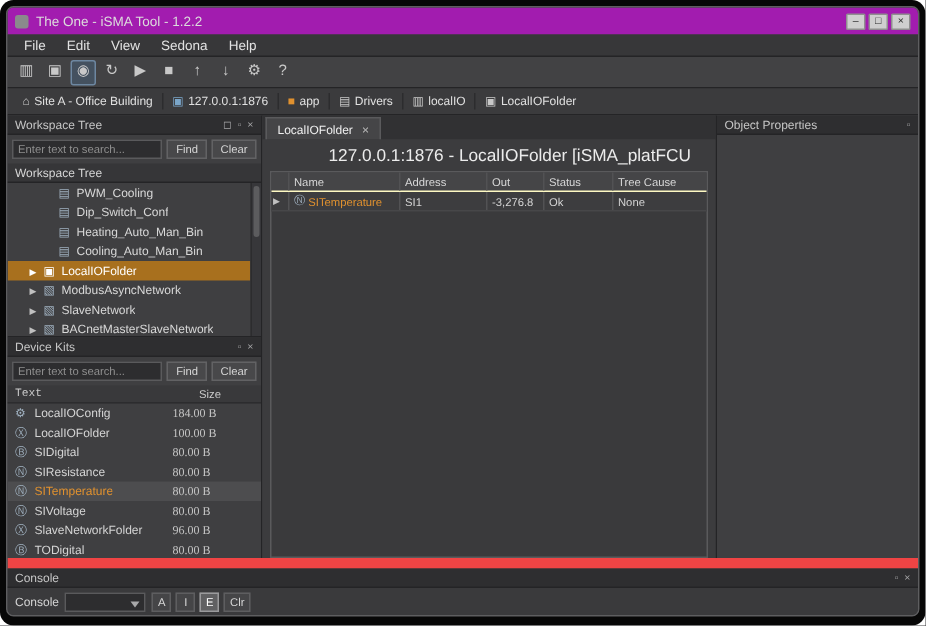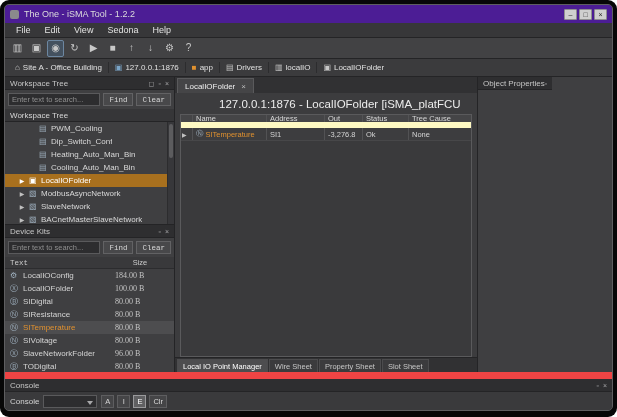--- a/index.html
+++ b/index.html
@@ -2,21 +2,21 @@
 <html><head>
 <meta charset="utf-8">
 <style>
   * { box-sizing: border-box; margin: 0; padding: 0; }
   html,body { width:617px; height:417px; }
   body { background:#ffffff; font-family:"Liberation Sans", sans-serif; position:relative; overflow:hidden; }
   .frame { position:absolute; inset:0; background:#070707; border-radius:9px; }
   .window { position:absolute; left:4px; top:4px; right:4px; bottom:6px; background:#3d3d3f; border:1px solid #5e5e60; border-radius:5px; overflow:hidden; display:flex; flex-direction:column; }
 
   
-  .titlebar { height:18px; background:#4c1d95; display:flex; align-items:center; padding:0 5px; gap:5px; flex:none; }
+  .titlebar { height:18px; background:#a21caf; display:flex; align-items:center; padding:0 5px; gap:5px; flex:none; }
   .app-logo { width:9px; height:9px; background:#8a8a8c; border-radius:2px; flex:none; }
   .title { color:#dcdcdc; font-size:9px; white-space:nowrap; }
   .win-controls { margin-left:auto; display:flex; gap:2px; }
   .winbtn { width:13px; height:11px; background:#cfcfcf; border:1px solid #8f8f8f; border-radius:1px; color:#2a2a2a; font-size:7px; line-height:9px; text-align:center; }
 
   
   .menubar { height:15px; background:#373739; border-bottom:1px solid #242426; display:flex; align-items:center; padding-left:4px; flex:none; }
   .menu-item { color:#e2e2e2; font-size:9px; padding:1px 7px; }
 
   
@@ -36,21 +36,21 @@
   .left-col { width:170px; flex:none; display:flex; flex-direction:column; border-right:1px solid #242426; background:#3f3f41; }
   .panel { display:flex; flex-direction:column; min-height:0; }
   .wt-panel { flex:1; }
   .dk-panel { height:148px; flex:none; border-top:1px solid #242426; }
   .panel-header { height:13px; flex:none; background:#2e2e30; border-bottom:1px solid #242426; color:#c6c6c6; font-size:8px; display:flex; align-items:center; padding:0 5px; }
   .ph-icons { margin-left:auto; display:flex; gap:4px; }
   .ph-icon { color:#a4a4a6; font-size:7px; line-height:1; }
   .search-row { height:19px; flex:none; display:flex; align-items:center; gap:3px; padding:0 3px; background:#3f3f41; }
   .search-input { flex:1; min-width:0; height:13px; background:#2d2d2f; border:1px solid #5a5a5c; color:#c8c8c8; font-size:7.5px; padding:0 3px; font-family:"Liberation Sans", sans-serif; }
   .search-input::placeholder { color:#8f8f8f; }
-  .small-btn { height:13px; flex:none; background:#48484a; border:1px solid #626264; color:#d8d8d8; font-size:7.5px; padding:0 5px; font-family:Liberation Mono, monospace; }
+  .small-btn { height:13px; flex:none; background:#48484a; border:1px solid #626264; color:#d8d8d8; font-size:7.5px; padding:0 5px; font-family:Liberation Sans, sans-serif; }
   .subheader { height:13px; flex:none; background:#363638; border-bottom:1px solid #242426; color:#d6d6d6; font-size:8px; display:flex; align-items:center; padding:0 5px; }
 
   .tree-wrap { flex:1; position:relative; overflow:hidden; background:#3f3f41; }
   .tree { position:absolute; inset:0 7px 0 0; overflow:hidden; }
   .tree-item { height:13px; display:flex; align-items:center; gap:3px; font-size:8px; color:#d8d8d8; white-space:nowrap; overflow:hidden; }
   .tree-item .indent { flex:none; height:1px; }
   .arrow { width:8px; flex:none; text-align:center; font-size:6px; color:#c0c0c0; }
   .node-icon { width:9px; flex:none; font-size:8px; color:#9fb0bf; line-height:1; }
   .tree-label { overflow:hidden; text-overflow:clip; }
   .tree-item.selected { background:#a8701e; color:#ffffff; }
@@ -70,21 +70,21 @@
   .kit-row.selected .kit-name { color:#e0912f; }
 
   
   .center-col { flex:1; min-width:0; display:flex; flex-direction:column; border-right:1px solid #242426; background:#3c3c3e; }
   .doc-tabbar { height:16px; flex:none; background:#313133; display:flex; align-items:flex-end; padding-left:2px; }
   .doc-tab { height:15px; display:flex; align-items:center; gap:6px; padding:0 7px; background:#454547; border:1px solid #5a5a5c; border-bottom:none; color:#efefef; font-size:8px; }
   .doc-close { color:#bcbcbc; font-size:8px; }
   .doc-body { flex:1; min-height:0; display:flex; flex-direction:column; background:#3c3c3e; }
   .doc-title { height:21px; flex:none; display:flex; align-items:center; padding-left:44px; color:#ececec; font-size:11.5px; white-space:nowrap; overflow:hidden; }
   .grid { flex:1; min-height:0; margin:0 5px; border:1px solid #5a5a5c; display:flex; flex-direction:column; background:#3a3a3c; }
-  .grid-header { height:13px; flex:none; display:flex; background:#454547; border-bottom:6px solid #fef9c3; color:#d8d8d8; font-size:7.5px; }
+  .grid-header { height:13px; flex:none; display:flex; background:#454547; border-bottom:1px solid #fef9c3; color:#d8d8d8; font-size:7.5px; }
   .gcol { display:flex; align-items:center; padding:0 3px; border-right:1px solid #525254; white-space:nowrap; overflow:hidden; }
   .gutter { width:12px; flex:none; padding:0 1px; }
   .gcols { display:contents; }
   .grid-header .gcols div:nth-of-type(1) { width:74px; flex:none; }
   .grid-header .gcols div:nth-of-type(2) { width:58px; flex:none; }
   .grid-header .gcols div:nth-of-type(3) { width:38px; flex:none; }
   .grid-header .gcols div:nth-of-type(4) { width:46px; flex:none; }
   .grid-header .gcols div:nth-of-type(5) { flex:1; border-right:none; }
   .grid-row { height:13px; display:flex; background:#3d3d3f; border-bottom:1px solid #474749; color:#d4d4d4; font-size:7.5px; }
   .c-name { width:74px; flex:none; }
@@ -94,21 +94,21 @@
   .c-fault { flex:1; border-right:none; }
   .row-expander { font-size:6px; color:#c0c0c0; }
   .row-icon { font-size:7.5px; color:#9fb0bf; margin-right:2px; }
   .cell-name { color:#e0912f; white-space:nowrap; overflow:hidden; }
   .grid-empty { flex:1; }
   .bottom-tabs { height:15px; flex:none; display:flex; gap:1px; background:#313133; border-top:1px solid #242426; padding:1px 2px 0; }
   .btab { display:flex; align-items:center; padding:0 5px; font-size:7.5px; color:#c6c6c6; background:#3b3b3d; border:1px solid #4c4c4e; border-bottom:none; white-space:nowrap; }
   .btab.active { background:#4d4d4f; color:#ffffff; }
 
   
-  .right-col { width:134px; flex:none; display:flex; flex-direction:row; background:#3f3f41; }
+  .right-col { width:134px; flex:none; display:flex; flex-direction:column; background:#3f3f41; }
   .panel-body-empty { flex:1; }
 
   
   .console-panel { flex:none; border-top:7px solid #ef4444; display:flex; flex-direction:column; }
   .console-row { height:18px; display:flex; align-items:center; gap:4px; padding:0 5px; background:#3a3a3c; }
   .console-label { font-size:8px; color:#d4d4d4; }
   .console-select { width:54px; height:13px; background:#2d2d2f; border:1px solid #5a5a5c; position:relative; }
   .sel-arrow { position:absolute; right:3px; top:5px; width:0; height:0; border-left:3px solid transparent; border-right:3px solid transparent; border-top:4px solid #a8a8aa; }
   .console-btns { display:flex; gap:3px; align-items:center; }
   .cbtn { min-width:13px; height:13px; display:flex; align-items:center; justify-content:center; padding:0 3px; background:#454547; border:1px solid #5e5e60; color:#d8d8d8; font-size:7.5px; }
@@ -404,27 +404,20 @@
                   <span class="cell-name">SITemperature</span>
                 </div>
                 <div class="gcol c-addr">SI1</div>
                 <div class="gcol c-out">-3,276.8</div>
                 <div class="gcol c-status">Ok</div>
                 <div class="gcol c-fault">None</div>
               </div>
             </div>
           <div class="grid-empty"></div>
         </div>
-        <div class="bottom-tabs">
-
-        <div class="btab active">Local IO Point Manager</div>
-            <div class="btab">Wire Sheet</div>
-            <div class="btab">Property Sheet</div>
-            <div class="btab">Slot Sheet</div>
-          </div>
       </div>
     </div>
 
     <div class="right-col">
       <div class="panel-header">
         <span>Object Properties</span>
         <div class="ph-icons">
 
         <span class="ph-icon">▫</span>
           </div>

